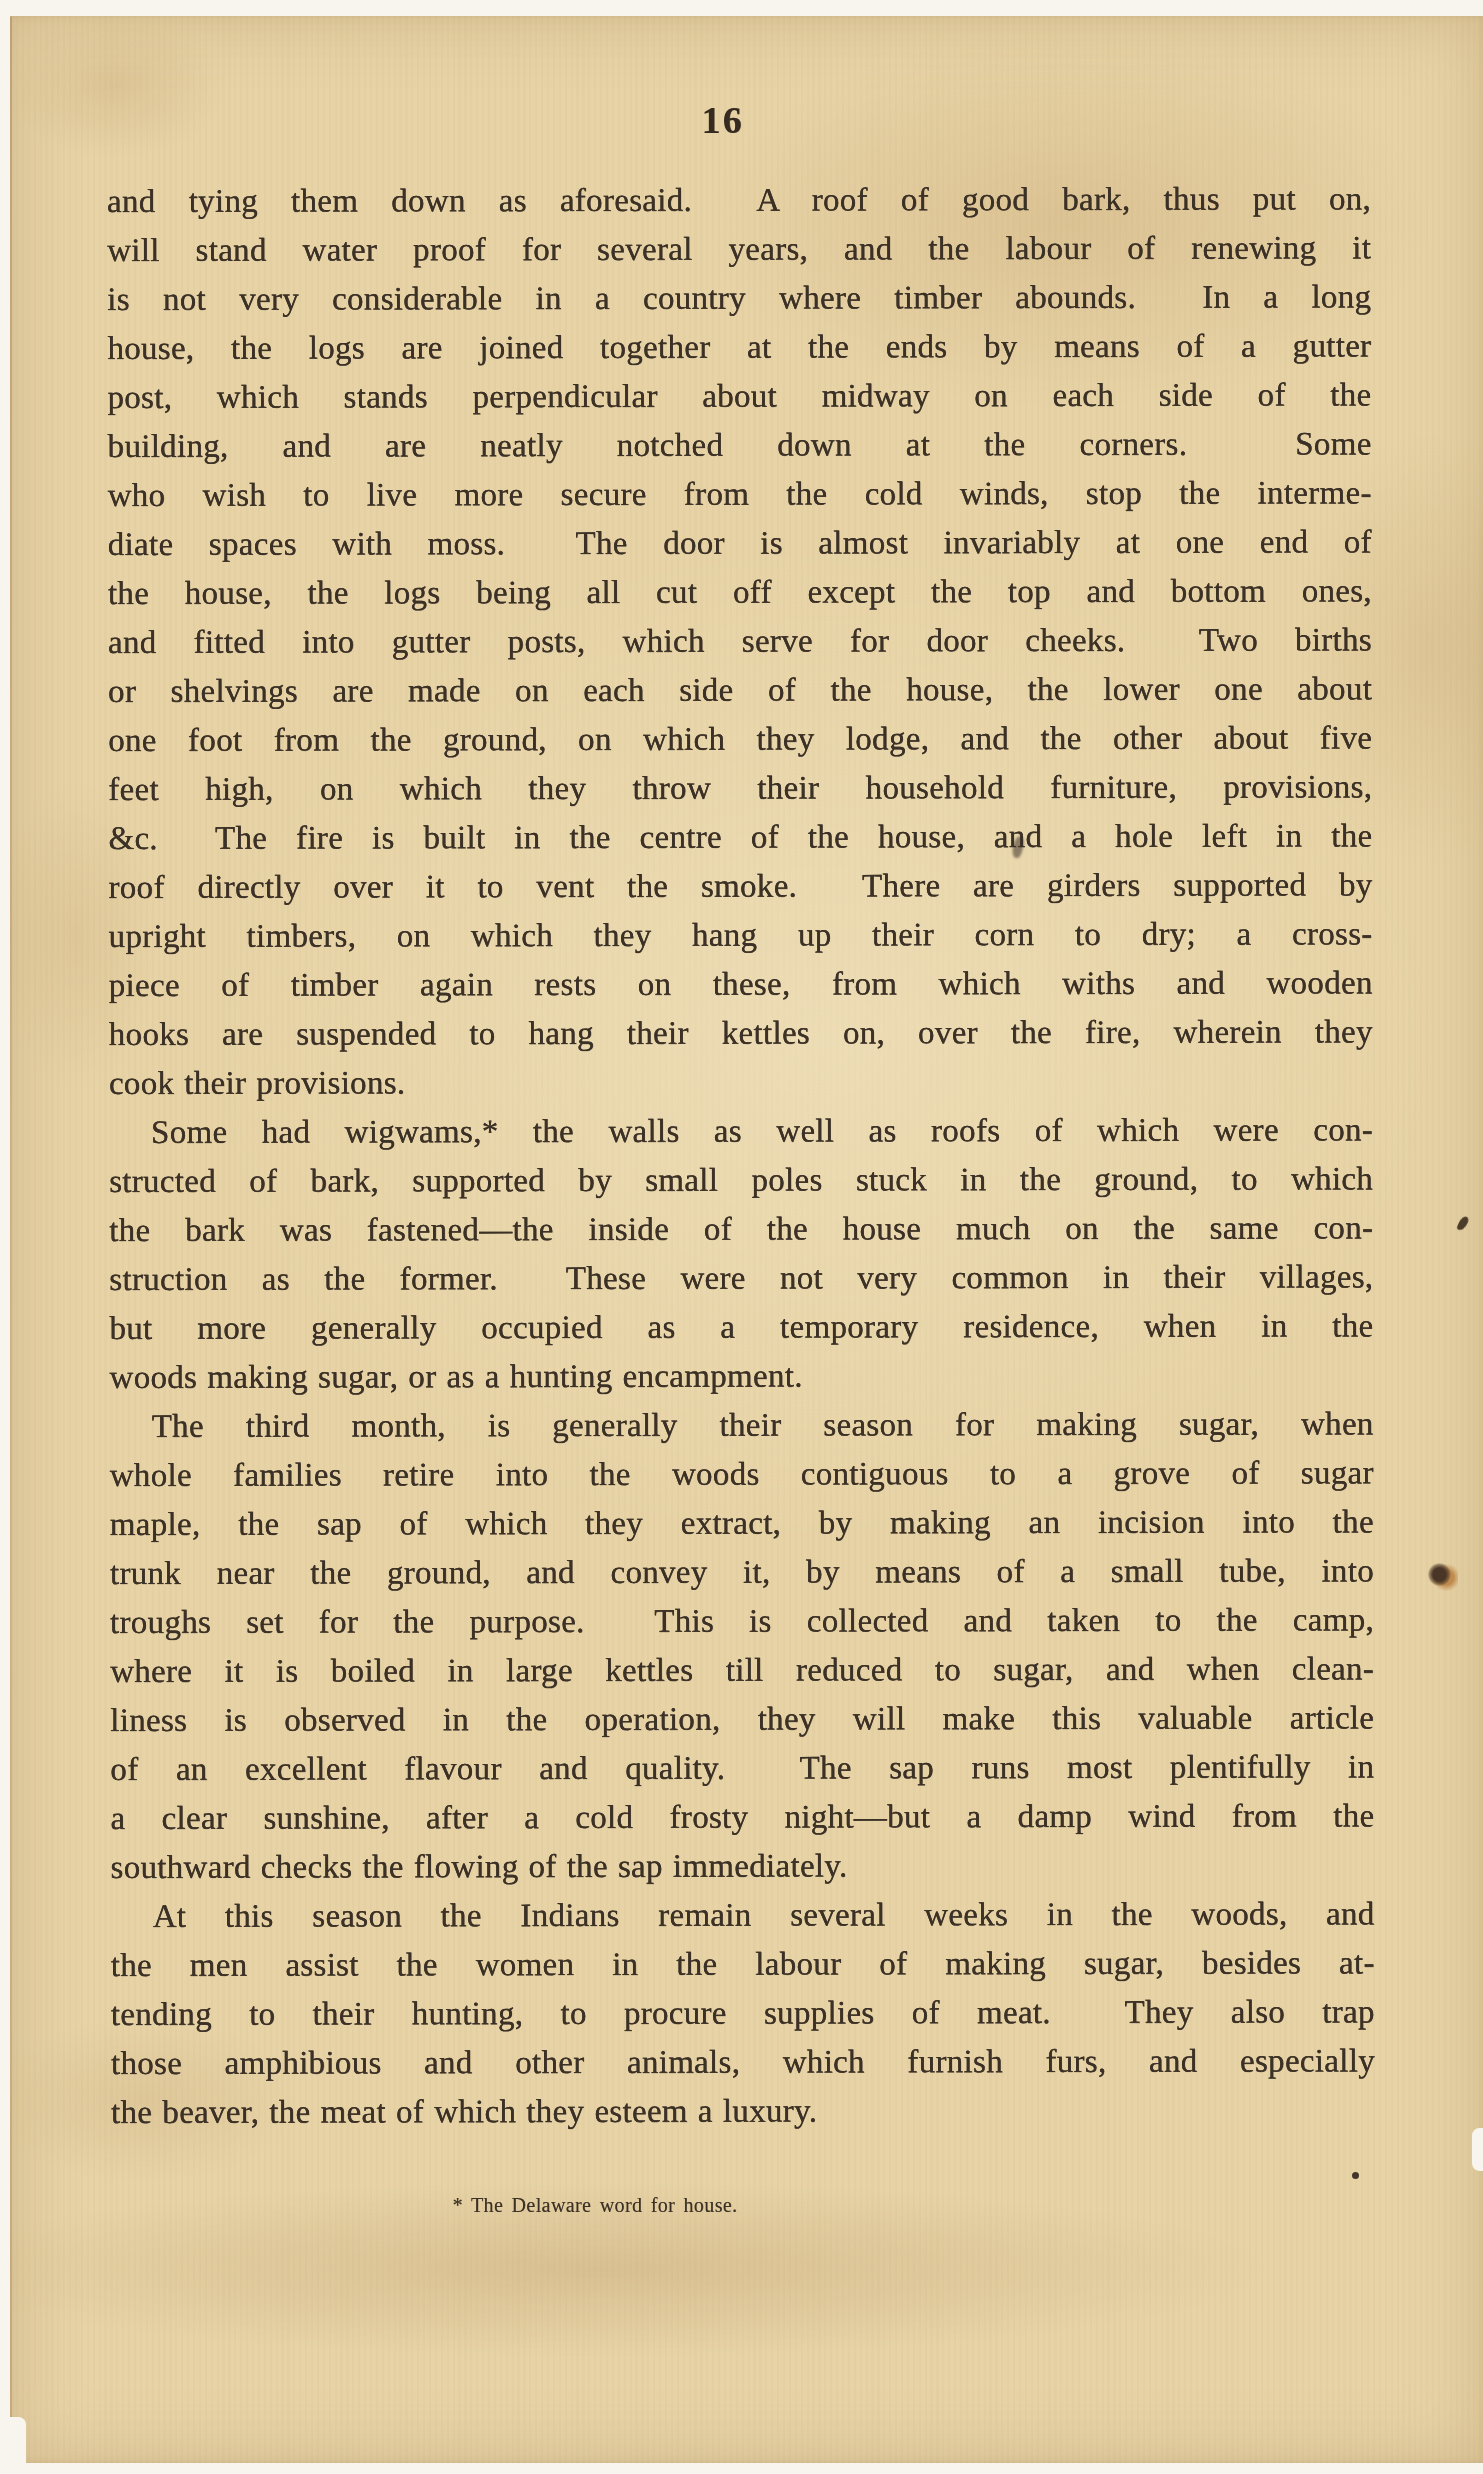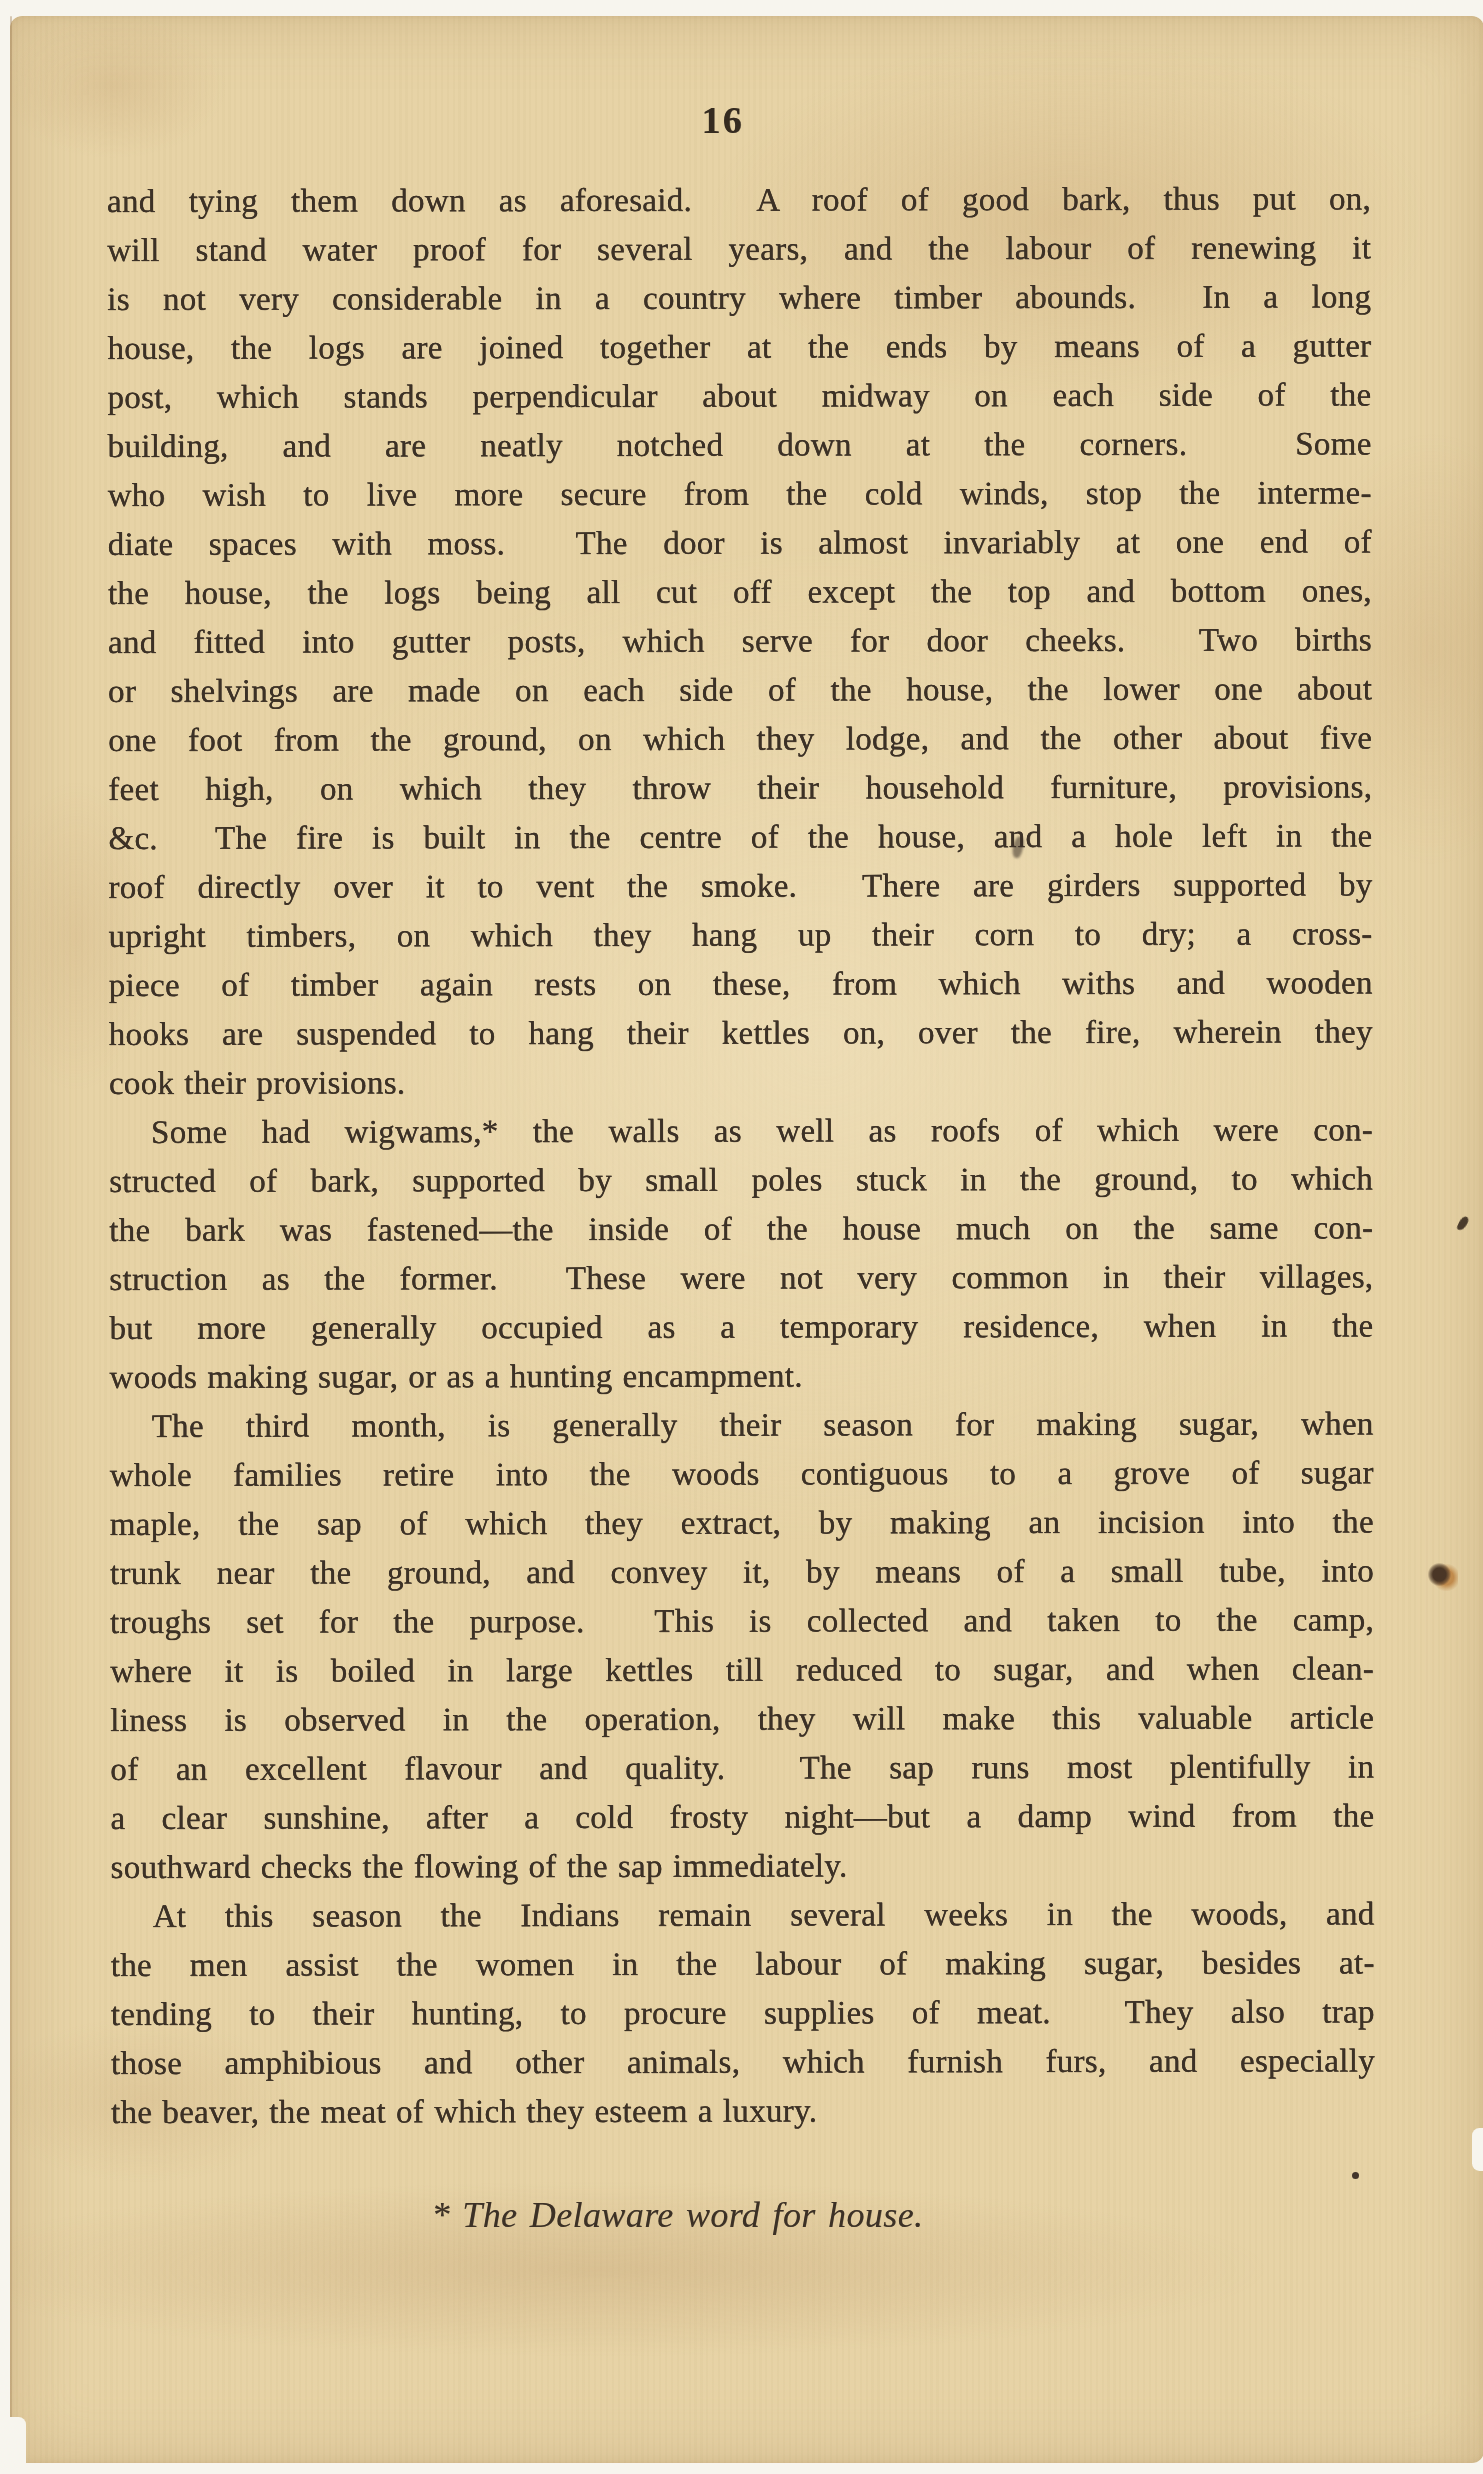--- a/index.html
+++ b/index.html
@@ -28,21 +28,21 @@
       radial-gradient(ellipse 162px 103px at 103px 70px,  rgba(190,152,104,0.25), transparent 70%),
       radial-gradient(ellipse 118px 221px at 66px 920px, rgba(190,152,104,0.20), transparent 70%),
       radial-gradient(ellipse 957px 125px at 589px 2253px, rgba(180,142,95,0.28), transparent 70%),
       radial-gradient(ellipse 221px 118px at 133px 2084px, rgba(186,148,100,0.20), transparent 70%),
       radial-gradient(ellipse 810px 663px at 55% 42%, rgba(242,228,193,0.55), transparent 75%),
       repeating-linear-gradient(90deg, rgba(175,145,100,0.06) 0 2.2px, rgba(0,0,0,0) 2.2px 5.9px),
       linear-gradient(var(--paper),var(--paper));
     box-shadow:
       inset 0 0 66px rgba(170,135,90,0.35),
       inset 0 0 7.4px rgba(170,135,90,0.28);
-    border-radius:12px;
+    border-radius:1px;
   }
   .paper::before{ 
     content:"";
     position:absolute; left:0; top:0; bottom:0; width:2.9px;
     background:linear-gradient(rgba(160,128,88,0.40), rgba(160,128,88,0.12) 60%, rgba(160,128,88,0.30));
     border-radius:2.2px;
   }
   .page-number{
     position:absolute;
     top:82px; left:692px;
@@ -64,26 +64,25 @@
   }
   .line{
     text-align:justify;
     text-align-last:justify;
     white-space:normal;
   }
   .line.para-last{ text-align-last:left; }
   .line.indent{ text-indent:42px; }
   .footnote{
     position:absolute;
-    top:2178px; left:422px;
-    font-size:36px;
+    top:2178px; left:443px;
+    font-size:20px;
     letter-spacing:0.4px;
     word-spacing:2.9px;
     text-shadow:0.3px 0.3px 0.4px rgba(60,49,38,0.5);
-    font-style:italic;
   }
   
   .smudge-furniture{
     position:absolute; left:1003px; top:820px;
     width:9.6px; height:22px;
     background:rgba(58,48,38,0.55);
     border-radius:50% 50% 40% 60%;
     filter:blur(1.1px);
     transform:rotate(14deg);
   }

